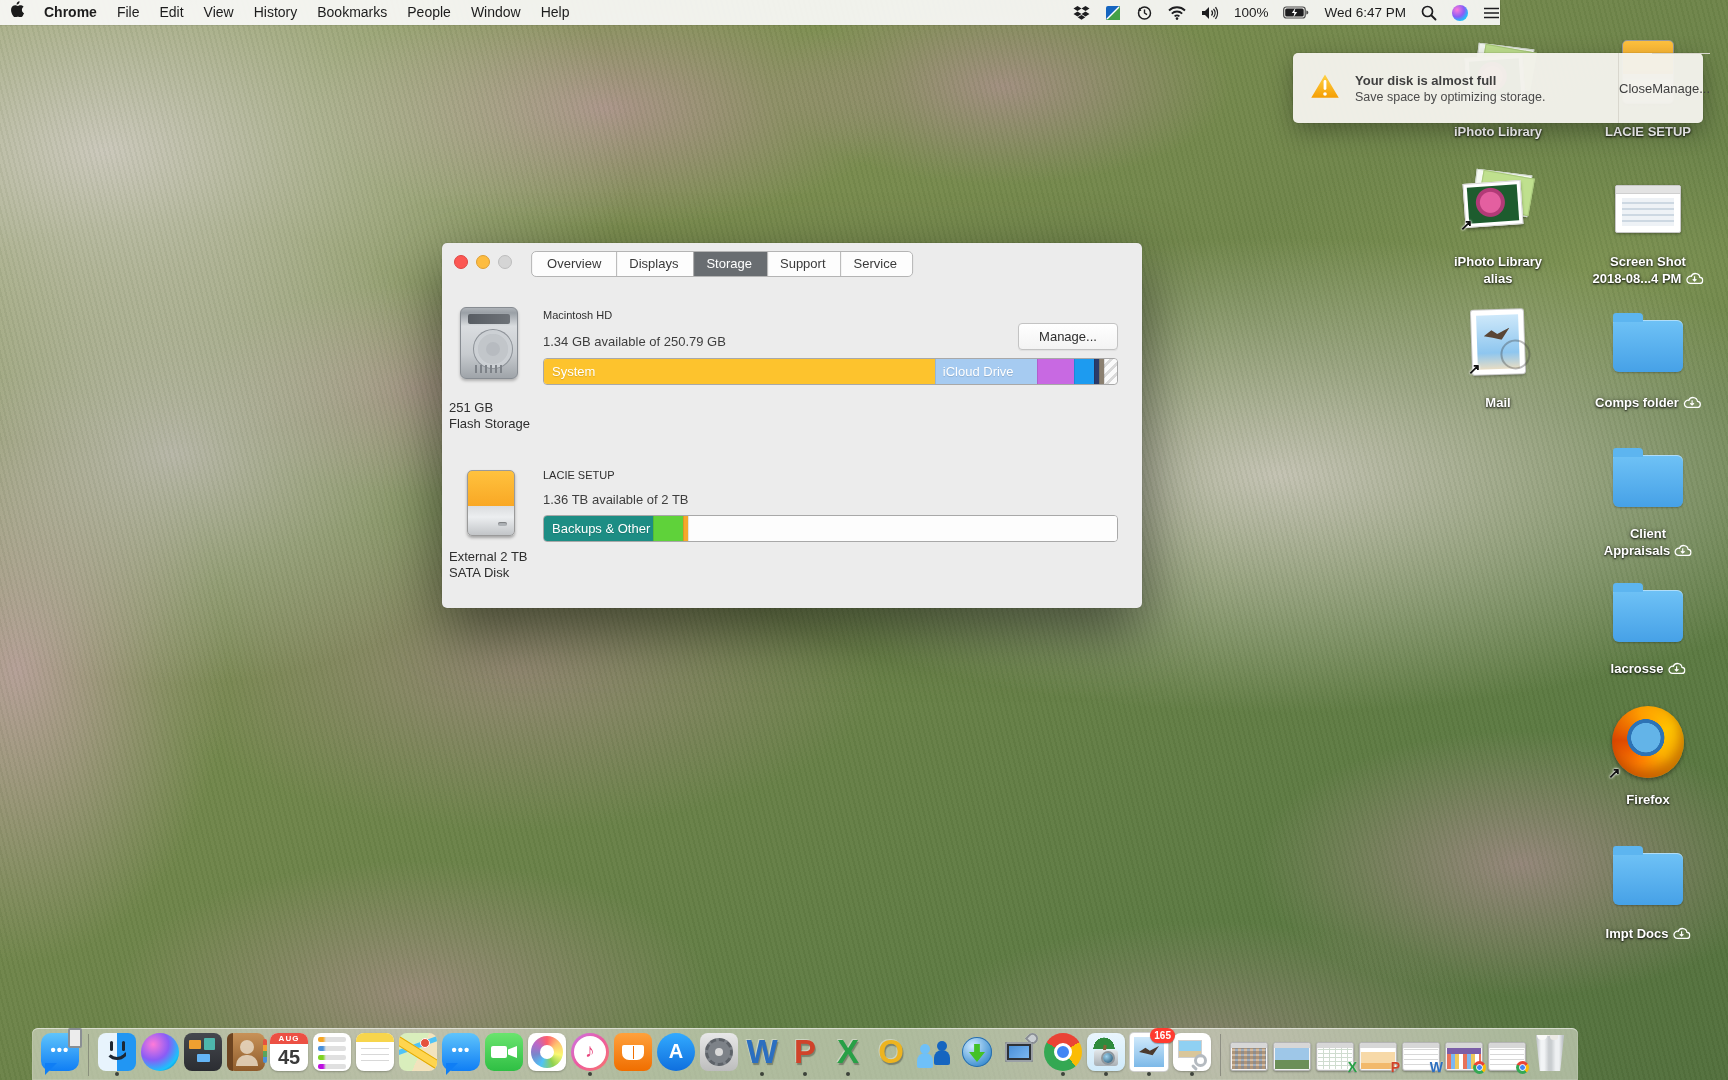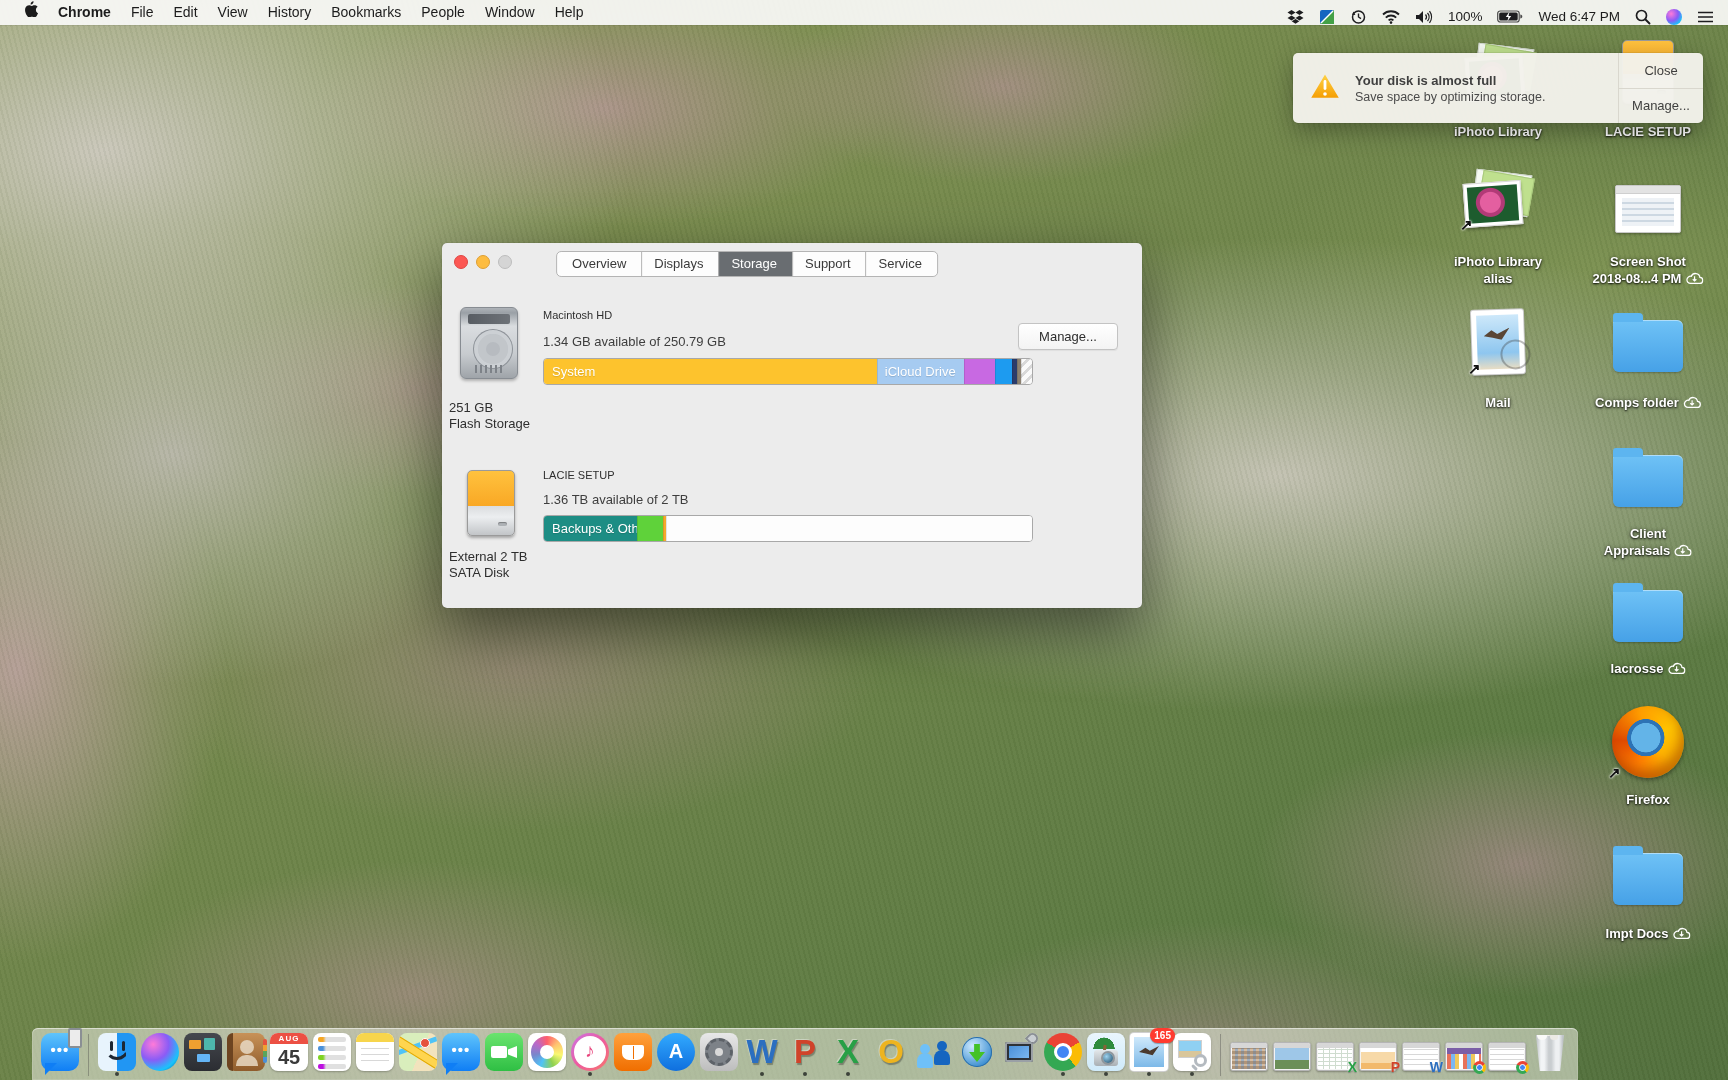--- a/index.html
+++ b/index.html
@@ -16,63 +16,63 @@
       radial-gradient(ellipse 300px 150px at 24% 36%, rgba(200,140,170,.45), rgba(200,140,170,0) 70%),
       radial-gradient(ellipse 520px 230px at 30% 62%, rgba(196,138,168,.4), rgba(196,138,168,0) 70%),
       radial-gradient(ellipse 430px 190px at 24% 92%, rgba(208,150,175,.45), rgba(208,150,175,0) 70%),
       radial-gradient(ellipse 380px 190px at 88% 80%, rgba(205,148,176,.5), rgba(205,148,176,0) 70%),
       radial-gradient(ellipse 430px 180px at 70% 97%, rgba(200,145,172,.4), rgba(200,145,172,0) 70%),
       radial-gradient(ellipse 520px 200px at 93% 25%, rgba(130,150,85,.8), rgba(130,150,85,0) 70%),
       linear-gradient(150deg,#8a9a58 0%,#7b8d4f 28%,#6a8248 55%,#5c7a42 78%,#53703d 100%);}
   #wallpaper::after{content:'';position:absolute;inset:0;
     background:repeating-linear-gradient(76deg, rgba(30,50,20,.05) 0 2px, rgba(255,255,255,.02) 2px 5px);}
   
-  #menubar{position:absolute;left:0;top:0;width:1728px;height:25px;z-index:100;
-    background:rgba(248,248,245,.94);display:flex;align-items:flex-end;padding:0 14px;box-sizing:border-box;
+  #menubar{position:absolute;left:0;top:0;width:1500px;height:25px;z-index:100;
+    background:rgba(248,248,245,.94);display:flex;align-items:center;padding:0 0;box-sizing:border-box;
     font-size:14px;color:#1c1c1c;box-shadow:0 0 1px rgba(0,0,0,.35);}
   .menu-item{padding:0 10px;line-height:25px;}
   .menu-item.appname{font-weight:bold;}
   #menubar-right{margin-left:auto;display:flex;align-items:center;gap:15px;}
   .mb-ic{display:inline-flex;align-items:center;}
   .mb-text{font-size:13.5px;}
   #siri-orb{width:16px;height:16px;border-radius:50%;
     background:radial-gradient(circle at 32% 30%,#ff7ad9,#8a5cf6 45%,#19c3fb 75%,#0a6fb8 95%);}
   
   #notification{position:absolute;left:1293px;top:53px;width:410px;height:70px;z-index:60;
     background:rgba(243,242,235,.97);border-radius:5px;display:flex;
     box-shadow:0 8px 24px rgba(0,0,0,.3),0 0 0 .5px rgba(0,0,0,.12);}
   #notif-main{flex:1;display:flex;align-items:center;gap:12px;padding:0 12px 0 14px;min-width:0;}
   #notif-title{font-size:13px;font-weight:bold;color:#3f3f3f;line-height:17px;}
   #notif-sub{font-size:12.5px;color:#4a4a4a;line-height:16px;}
-  #notif-buttons{width:84px;border-left:1px solid #d9d7ce;display:flex;flex-direction:column;}
+  #notif-buttons{width:84px;border-left:1px solid #d9d7ce;display:flex;flex-direction:row;}
   .notif-btn{flex:1;display:flex;align-items:center;justify-content:center;
     font-size:13px;color:#3f3f3f;cursor:default;}
   .notif-btn + .notif-btn{border-top:1px solid #d9d7ce;}
   
   #about-window{position:absolute;left:442px;top:243px;width:700px;height:365px;z-index:40;
     background:#ececec;border-radius:5px;
     box-shadow:0 22px 60px rgba(0,0,0,.5),0 0 1px rgba(0,0,0,.4);}
   #titlebar{position:relative;height:38px;}
   .tlight{position:absolute;top:12px;width:14px;height:14px;border-radius:50%;box-sizing:border-box;}
   .tl-red{left:12px;background:#fc5753;border:1px solid #df4744;}
   .tl-yellow{left:34px;background:#fdbc40;border:1px solid #de9f34;}
   .tl-gray{left:56px;background:#d5d5d5;border:1px solid #bdbdbd;}
   #tabbar{position:absolute;left:280px;top:8px;transform:translateX(-50%);display:flex;height:24px;
-    border:1px solid #b4b4b4;border-radius:5px;overflow:hidden;background:#fdfdfd;font-size:13px;margin-left:25px;}
+    border:1px solid #b4b4b4;border-radius:5px;overflow:hidden;background:#fdfdfd;font-size:13px;}
   .seg-tab{padding:0 15px;line-height:23px;color:#3a3a3a;cursor:default;}
   .seg-tab + .seg-tab{border-left:1px solid #b4b4b4;padding-left:12px;}
   .seg-tab.selected{background:#696d71;color:#fff;}
   .drive-title{position:absolute;left:101px;font-size:11px;color:#2e2e2e;}
   .drive-sub{position:absolute;left:101px;font-size:13px;color:#3e3e3e;}
   .device-label{position:absolute;left:7px;width:88px;font-size:13px;color:#2e2e2e;line-height:16px;}
   #manage-btn{position:absolute;left:576px;top:80px;width:100px;height:27px;box-sizing:border-box;
     background:linear-gradient(180deg,#ffffff,#f3f3f3);border:1px solid #c3c3c3;border-radius:4px;
     font-size:13px;color:#2e2e2e;display:flex;align-items:center;justify-content:center;cursor:default;
     box-shadow:0 1px 1px rgba(0,0,0,.06);}
-  .storage-bar{position:absolute;left:101px;width:490px;height:27px;box-sizing:border-box;display:flex;
+  .storage-bar{position:absolute;left:101px;width:575px;height:27px;box-sizing:border-box;display:flex;
     border:1px solid #a8a8a8;border-radius:4px;overflow:hidden;background:#fdfdfd;
     box-shadow:inset 0 1px 2px rgba(0,0,0,.12);}
   .seg{height:100%;position:relative;box-sizing:border-box;}
   .seg + .seg{box-shadow:inset 1px 0 0 rgba(0,0,0,.1);}
   .seg-label{position:absolute;left:8px;top:0;line-height:25px;font-size:13px;color:#fff;white-space:nowrap;
     text-shadow:0 1px 1px rgba(0,0,0,.15);}
   .seg.hatch{background:repeating-linear-gradient(135deg,#fafafa 0 4px,#d9d9d9 4px 7px);}
   
   .internal-drive{position:absolute;left:18px;top:64px;width:58px;height:72px;border-radius:6px;box-sizing:border-box;
     background:linear-gradient(180deg,#aeb3b8 0%,#9aa0a6 7%,#dadde0 26%,#c7cbcf 66%,#9fa4a9 100%);

